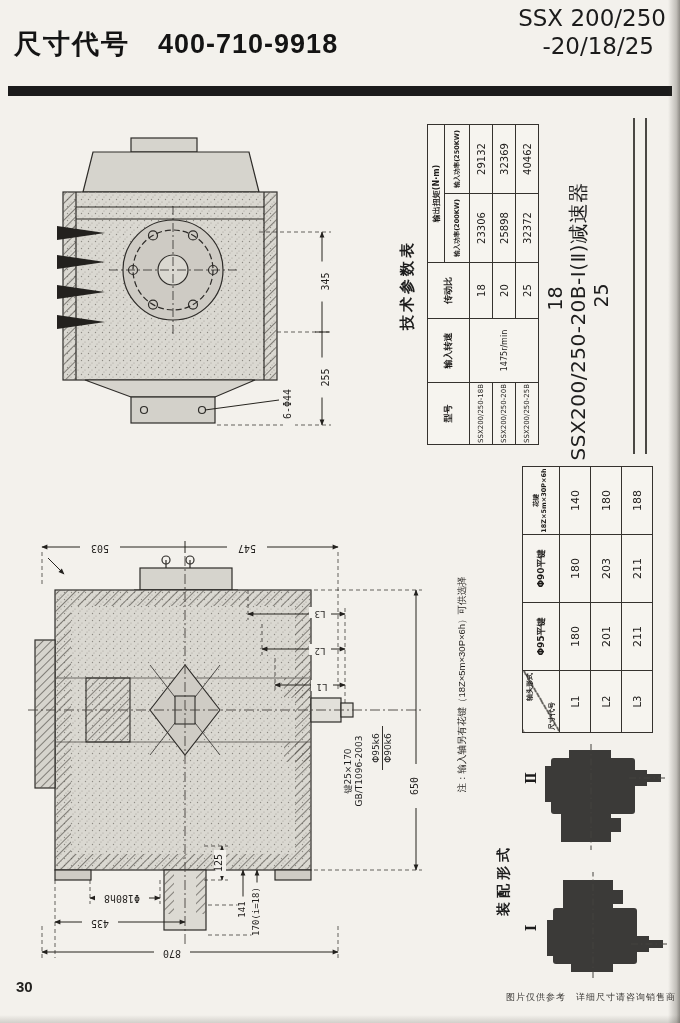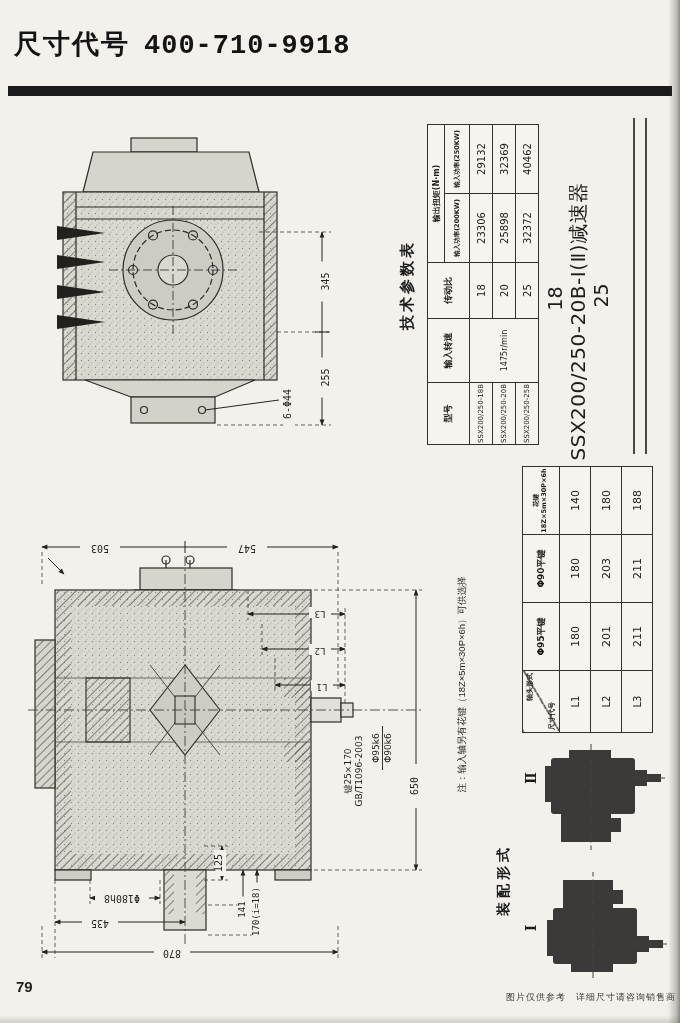--- a/index.html
+++ b/index.html
@@ -16,21 +16,21 @@
   }
   .abs{position:absolute;}
   .rotccw{transform:rotate(-90deg);}
   .rot180{transform:rotate(180deg);}
   .dim{
     font-family:"DejaVu Sans Mono",monospace;font-size:10px;color:#211f1d;
     text-align:center;line-height:1.05;white-space:nowrap;background:var(--paper);
   }
   
   .brand{font-size:27px;font-weight:600;letter-spacing:2px;color:#141414;}
-  .brand .phone{font-weight:600;letter-spacing:1px;margin-left:14px;font-family:Liberation Mono, monospace;text-align:right;}
+  .brand .phone{font-weight:600;letter-spacing:1px;margin-left:28px;font-family:Liberation Sans, sans-serif;text-align:right;}
   .model-block{font-family:"DejaVu Sans",sans-serif;font-size:23px;color:#1b1b1b;text-align:right;line-height:1.22;}
   .bar{background:#1b1b1b;}
   
   table.tek{border-collapse:collapse;width:100%;height:100%;table-layout:fixed;background:#f6f4ef;}
   table.tek th,table.tek td{
     border:1.3px solid #35322e;padding:0;text-align:center;vertical-align:middle;
     font-family:"DejaVu Sans",sans-serif;color:#1e1c1a;overflow:hidden;
   }
   .t-title{font-size:15px;letter-spacing:3px;font-weight:600;white-space:nowrap;text-align:center;}
   .fz6{font-size:6.5px;}.fz7{font-size:7px;}.fz8{font-size:8px;}.fz9{font-size:9px;}
@@ -58,20 +58,22 @@
   .edge-r{background:linear-gradient(to right,rgba(60,55,48,0) 0%,rgba(60,55,48,0.28) 70%,rgba(40,36,30,0.5) 100%);}
   .edge-b{background:linear-gradient(to bottom,rgba(60,55,48,0) 0%,rgba(60,55,48,0.18) 100%);}
 </style>
 </head>
 <body>
 
 <div class="abs brand" style="left:14px;top:26px;">
   <span>尺寸代号</span><span class="phone">400-710-9918</span>
 </div>
 <div class="abs model-block" style="left:470px;top:4px;width:200px;">
+  <div style="padding-right:4px;">SSX 200/250</div>
+  <div style="padding-right:16px;">-20/18/25</div>
 </div>
 <div class="abs bar" style="left:8px;top:86px;width:664px;height:10px;"></div>
 
 <svg class="abs" style="left:45px;top:128px;" width="292" height="318" viewBox="0 0 292 318">
   <defs>
     <pattern id="stip" width="7" height="7" patternUnits="userSpaceOnUse">
       <circle cx="1.5" cy="1.5" r="0.7" fill="#8d8a83"></circle>
       <circle cx="5" cy="4" r="0.6" fill="#a09d96"></circle>
       <circle cx="3" cy="6" r="0.5" fill="#94918a"></circle>
     </pattern>
@@ -361,17 +363,17 @@
       <rect x="104" y="30" width="14" height="8"></rect>
       <rect x="2" y="22" width="6" height="36"></rect>
     </g>
     <g stroke="#44423f" stroke-width="1" stroke-dasharray="7,3,1.5,3">
       <line x1="48" y1="0" x2="48" y2="106"></line>
       <line x1="86" y1="34" x2="124" y2="34"></line>
     </g>
   </g>
 </svg>
 
-<div class="abs pageno" style="left:16px;top:978px;">79</div>
+<div class="abs pageno" style="left:16px;top:978px;">30</div>
 <div class="abs disclaimer" style="left:500px;top:991px;width:176px;text-align:right;">图片仅供参考　详细尺寸请咨询销售商</div>
 
 <div class="abs edge-r" style="right:0;top:0;width:12px;height:1023px;"></div>
 <div class="abs edge-b" style="left:0;bottom:0;width:680px;height:8px;"></div>
 
 </body></html>

